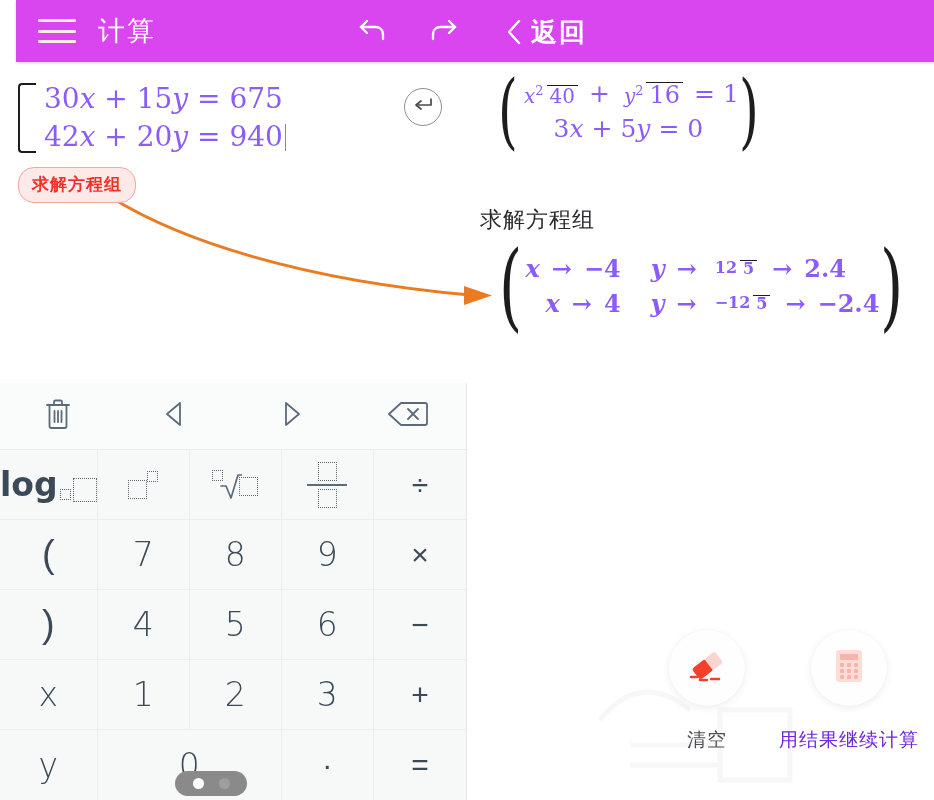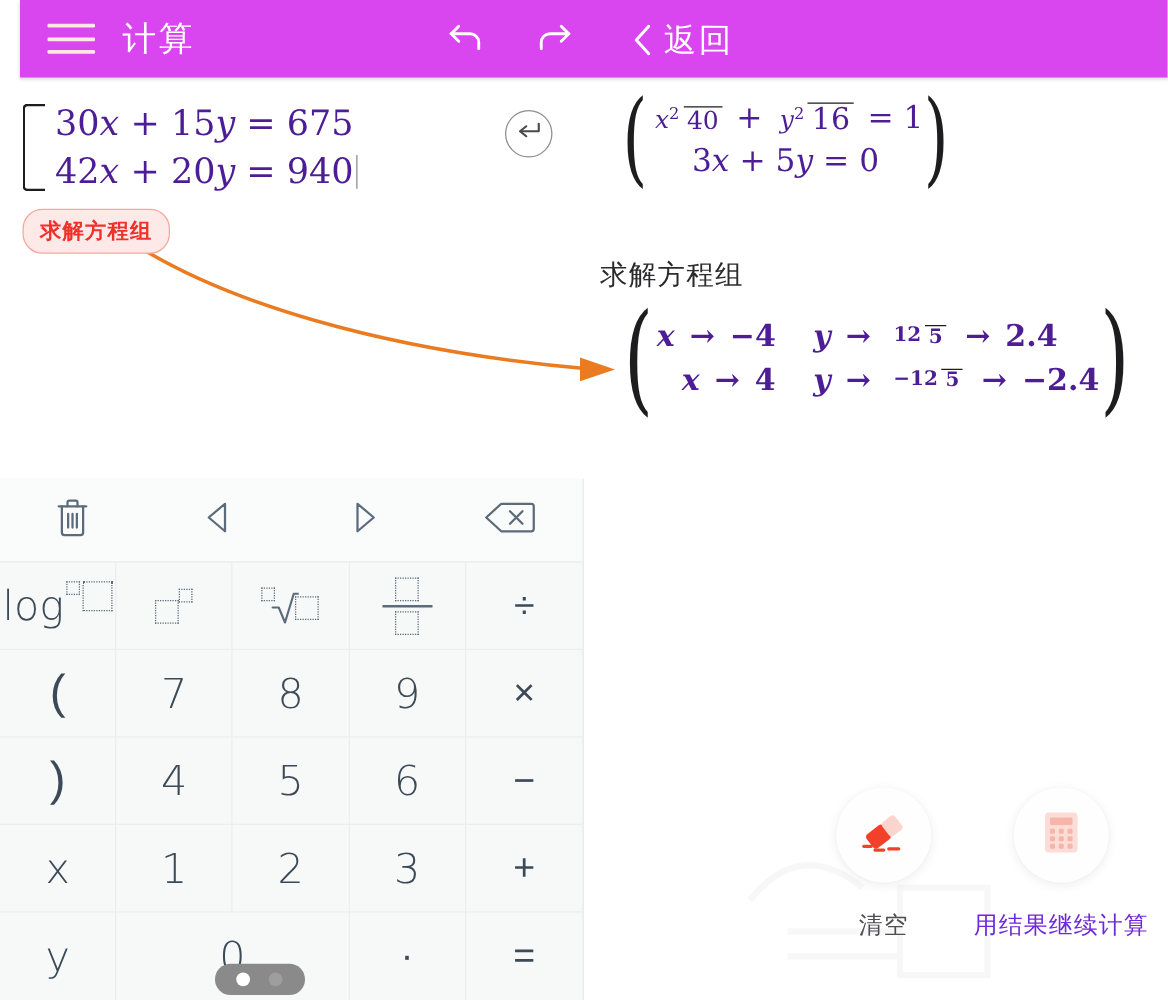--- a/index.html
+++ b/index.html
@@ -24,41 +24,41 @@
     padding: 2px 0; cursor: pointer;
   }
   .hamburger i { display: block; height: 3px; background: #ffe9e4; border-radius: 1px; }
   .app-title {
     position: absolute; left: 82px; top: 13px;
     font-size: 27px; color: #ffffff; letter-spacing: 2px;
     font-family: "DejaVu Sans", "Liberation Sans", sans-serif;
   }
   .hdr-btn {
     position: absolute; top: 10px; height: 44px;
-    display: flex; align-items: center; cursor: pointer;
+    display: flex; align-items: center; cursor: pointer; font-weight: bold;
   }
   .undo-btn { left: 334px; width: 48px; justify-content: center; }
   .redo-btn { left: 402px; width: 48px; justify-content: center; }
   .back-btn { left: 490px; }
   .back-chevron { margin-right: 9px; display: flex; align-items: center; }
   .back-label {
     font-size: 26px; color: #fff; letter-spacing: 2px;
     font-family: "DejaVu Sans", "Liberation Sans", sans-serif;
   }
 
   
   .watermark {
     position: absolute; left: 0; top: 560px; width: 934px; height: 240px;
     pointer-events: none; z-index: 1; opacity: 0.5;
   }
 
   
   .mathfont {
     font-family: "DejaVu Serif", "Liberation Serif", serif;
-    color: #4c1d95;
+    color: #8b5cf6;
   }
   .mi { font-style: italic; }
   .frac { display: inline-flex; flex-direction: row; align-items: center;
           vertical-align: middle; line-height: 1.05; margin: 0 3px; }
   .frac .num { padding: 0 3px; }
   .frac .den { padding: 0 3px; border-top: 1.6px solid #1d1d1f; }
 
   
   .input-eq {
     position: absolute; left: 18px; top: 80px; z-index: 5;
@@ -378,21 +378,21 @@
             <path d="M14 4 H38 a2 2 0 0 1 2 2 v18 a2 2 0 0 1 -2 2 H14 L2 15 Z"></path>
             <path d="M21 10 L31 20 M31 10 L21 20"></path>
           </svg>
         </span>
       </div>
     </div>
 
     <div class="kp-grid">
 
       <div class="key">
-        <span class="key-txt" style="display:flex;align-items:flex-start;">
+        <span class="key-txt" style="display:flex;align-items:flex-end;font-weight:bold;">
           <span>log</span>
           <span class="ph sm" style="margin:0 2px 4px 2px;"></span>
           <span class="ph lg" style="margin-bottom:2px;"></span>
         </span>
       </div>
       <div class="key">
         <span style="display:flex;align-items:flex-start;">
           <span class="ph md" style="margin-top:9px;"></span>
           <span class="ph sm"></span>
         </span>

